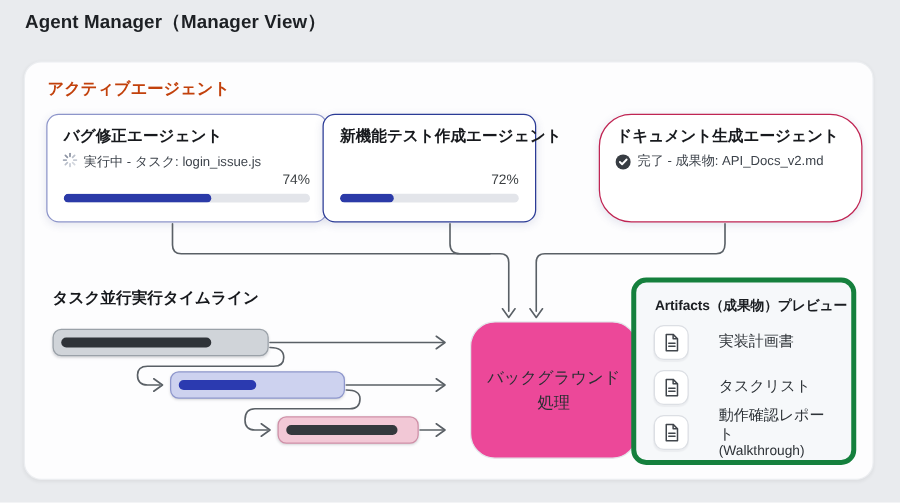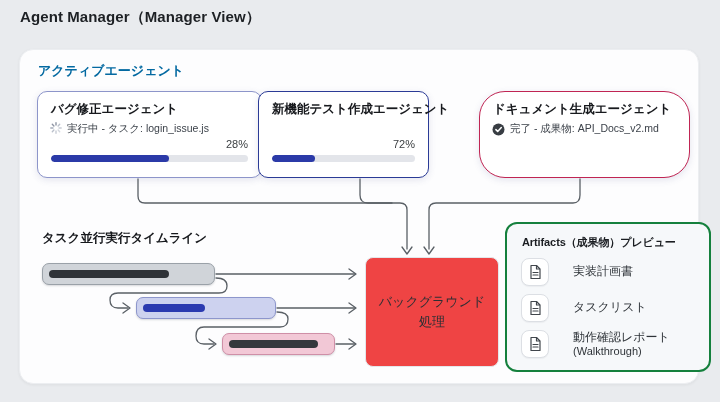--- a/index.html
+++ b/index.html
@@ -18,21 +18,21 @@
   }
 
   .outer-card{
     position:absolute;left:19px;top:49px;width:678px;height:333px;
     background:#fdfdfe;border:1px solid #eceef1;border-radius:14px;
     box-shadow:0 1px 3px rgba(30,35,40,.06);
   }
 
   .section-heading{
     position:absolute;left:38px;top:62px;
-    font-size:13px;font-weight:700;color:#0369a1;
+    font-size:13px;font-weight:700;color:#c2410c;
   }
 
   .agent-card{
     position:absolute;top:91px;height:87px;box-sizing:border-box;
     background:#ffffff;border:1.5px solid #888;border-radius:10px;
     box-shadow:0 2px 7px rgba(70,80,140,.14);
   }
   .agent-card.c1{left:37px;width:225px;}
   .agent-card.c2{left:258px;width:171px;}
   .agent-card.c3{left:479px;width:211px;}
@@ -65,29 +65,29 @@
     box-shadow:0 1px 2px rgba(40,45,55,.18);
   }
   .gantt-bar .inner{
     position:absolute;left:6px;top:6px;height:8px;border-radius:4px;
   }
   .gantt-bar.b1{left:42px;top:263px;width:173px;}
   .gantt-bar.b2{left:136px;top:297px;width:140px;}
   .gantt-bar.b3{left:222px;top:333px;width:113px;}
 
   .bg-box{
-    position:absolute;left:365px;top:257px;width:132px;height:108px;
-    background:#ef4444;border:1px solid #e3e7eb;border-radius:8px;
+    position:absolute;left:376px;top:257px;width:132px;height:108px;
+    background:#ec4899;border:1px solid #e3e7eb;border-radius:20px;
     display:flex;align-items:center;justify-content:center;text-align:center;
     font-size:13px;color:#2b2f34;line-height:1.55;font-weight:500;
   }
 
   .artifacts-panel{
-    position:absolute;left:505px;top:222px;width:206px;height:150px;
-    background:#f6f8fa;border:2px solid #15803d;border-radius:12px;
+    position:absolute;left:505px;top:222px;width:180px;height:150px;
+    background:#f6f8fa;border:4px solid #15803d;border-radius:12px;
     box-sizing:border-box;
   }
   .artifacts-heading{
     position:absolute;left:15px;top:11px;
     font-size:11px;font-weight:700;color:#1a1d21;white-space:nowrap;letter-spacing:-.1px;
   }
   .artifact-item{
     position:absolute;left:14px;right:10px;height:27px;
     display:flex;align-items:center;gap:24px;
   }
@@ -132,21 +132,21 @@
             <line x1="9.7" y1="9.7" x2="8.1" y2="8.1" stroke="#d3d7de"></line>
             <line x1="6" y1="11.2" x2="6" y2="9" stroke="#c7ccd5"></line>
             <line x1="2.3" y1="9.7" x2="3.9" y2="8.1" stroke="#b9bfca"></line>
             <line x1="0.8" y1="6" x2="3" y2="6" stroke="#a5acb9"></line>
             <line x1="2.3" y1="2.3" x2="3.9" y2="3.9"></line>
           </g>
         </svg>
       </span>
       <span>実行中 - タスク: login_issue.js</span>
     </div>
-    <div class="pct-label">28%</div>
+    <div class="pct-label">74%</div>
     <div class="progress-track">
       <div class="progress-fill" style="width: 60%;"></div>
     </div>
   </div>
 
   <div class="agent-card c2" style="border-color: rgb(43, 59, 150);">
     <div class="agent-title">新機能テスト作成エージェント</div>
     <div class="pct-label">72%</div>
     <div class="progress-track">
       <div class="progress-fill" style="width: 30%;"></div>

